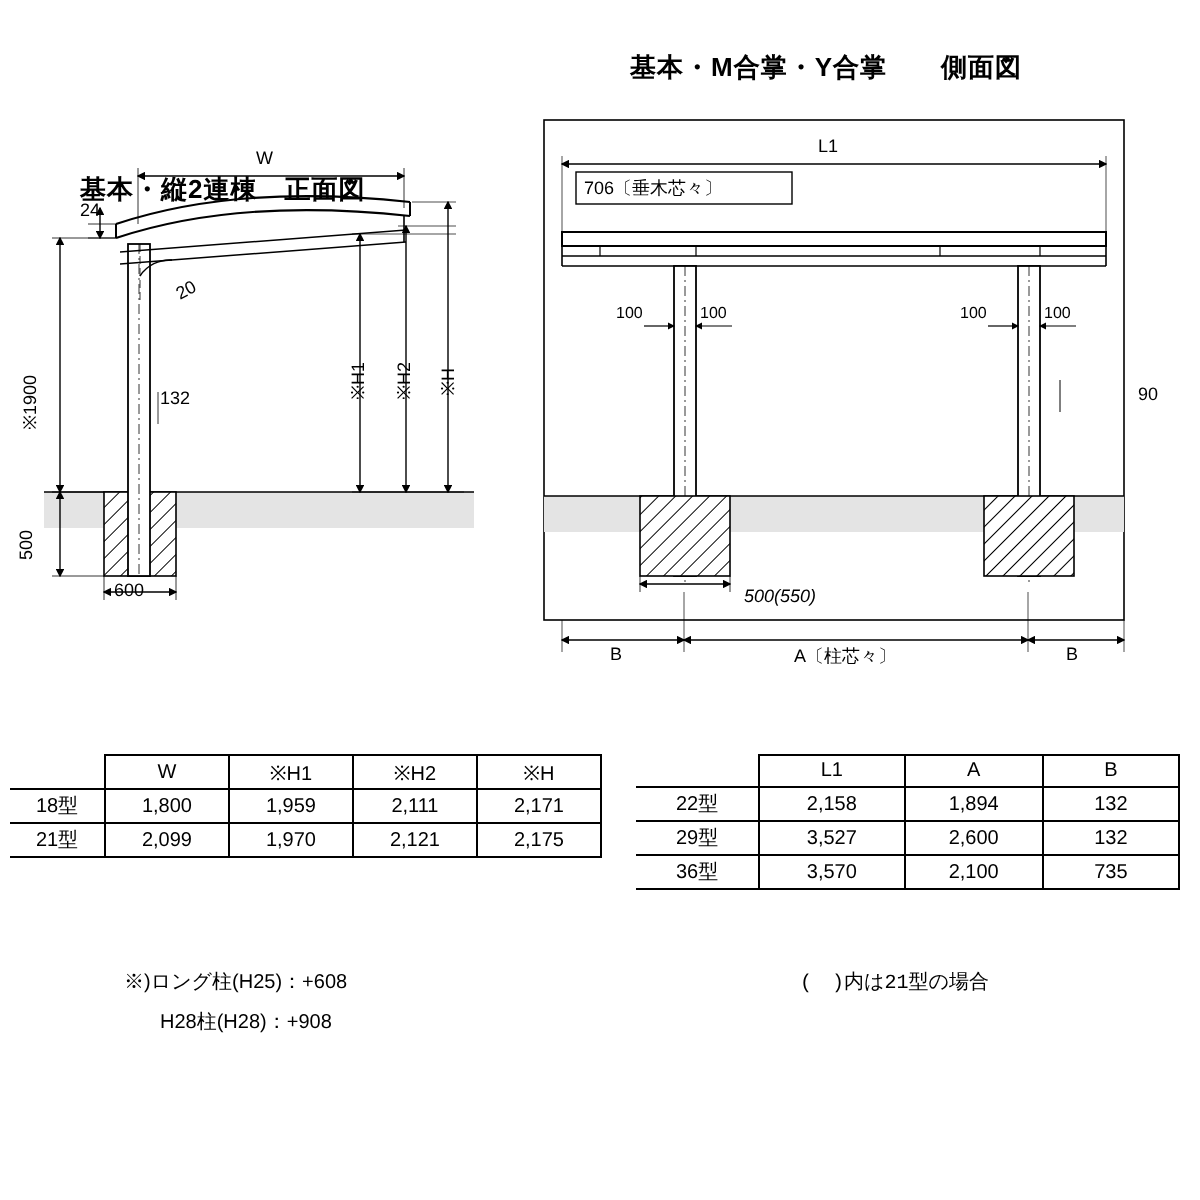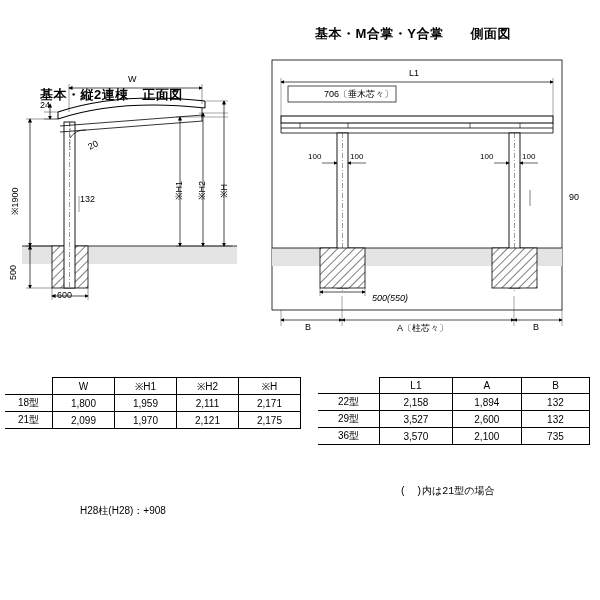--- a/index.html
+++ b/index.html
@@ -142,21 +142,21 @@
   <div class="lbl" style="left:88px;top:140px;transform:rotate(-28deg);">20</div>
   <div class="lbl" style="left:8px;top:215px;transform:rotate(-90deg);transform-origin:left top;">※1900</div>
   <div class="lbl" style="left:8px;top:280px;transform:rotate(-90deg);transform-origin:left top;">500</div>
   <div class="lbl" style="left:80px;top:194px;">132</div>
   <div class="lbl" style="left:57px;top:290px;">600</div>
   <div class="lbl" style="left:172px;top:200px;transform:rotate(-90deg);transform-origin:left top;">※H1</div>
   <div class="lbl" style="left:195px;top:200px;transform:rotate(-90deg);transform-origin:left top;">※H2</div>
   <div class="lbl" style="left:217px;top:198px;transform:rotate(-90deg);transform-origin:left top;">※H</div>
 
   <div class="lbl" style="left:409px;top:68px;">L1</div>
-  <div class="lbl" style="left:292px;top:88px;margin-left:32px;">706〔垂木芯々〕</div>
+  <div class="lbl" style="left:292px;top:88px;">706〔垂木芯々〕</div>
   <div class="lbl sm" style="left:308px;top:152px;">100</div>
   <div class="lbl sm" style="left:350px;top:152px;">100</div>
   <div class="lbl sm" style="left:480px;top:152px;">100</div>
   <div class="lbl sm" style="left:522px;top:152px;">100</div>
   <div class="lbl" style="left:533px;top:192px;padding-left:36px;">90</div>
   <div class="lbl" style="left:372px;top:293px;font-style:italic;">500(550)</div>
   <div class="lbl" style="left:305px;top:322px;">B</div>
   <div class="lbl" style="left:397px;top:322px;">A〔柱芯々〕</div>
   <div class="lbl" style="left:533px;top:322px;">B</div>
 
@@ -212,16 +212,17 @@
       </tr>
       <tr>
         <td style="border-left:none;">36型</td>
         <td>3,570</td>
         <td>2,100</td>
         <td>735</td>
       </tr>
     </tbody>
   </table>
 
+  <div class="note" style="left:62px;top:484px;">※)ロング柱(H25)：+608</div>
   <div class="note" style="left:80px;top:504px;">H28柱(H28)：+908</div>
   <div class="note" style="left:400px;top:484px;font-family:Liberation Mono, monospace;">(　)内は21型の場合</div>
 
 </div>
 
 </body></html>

